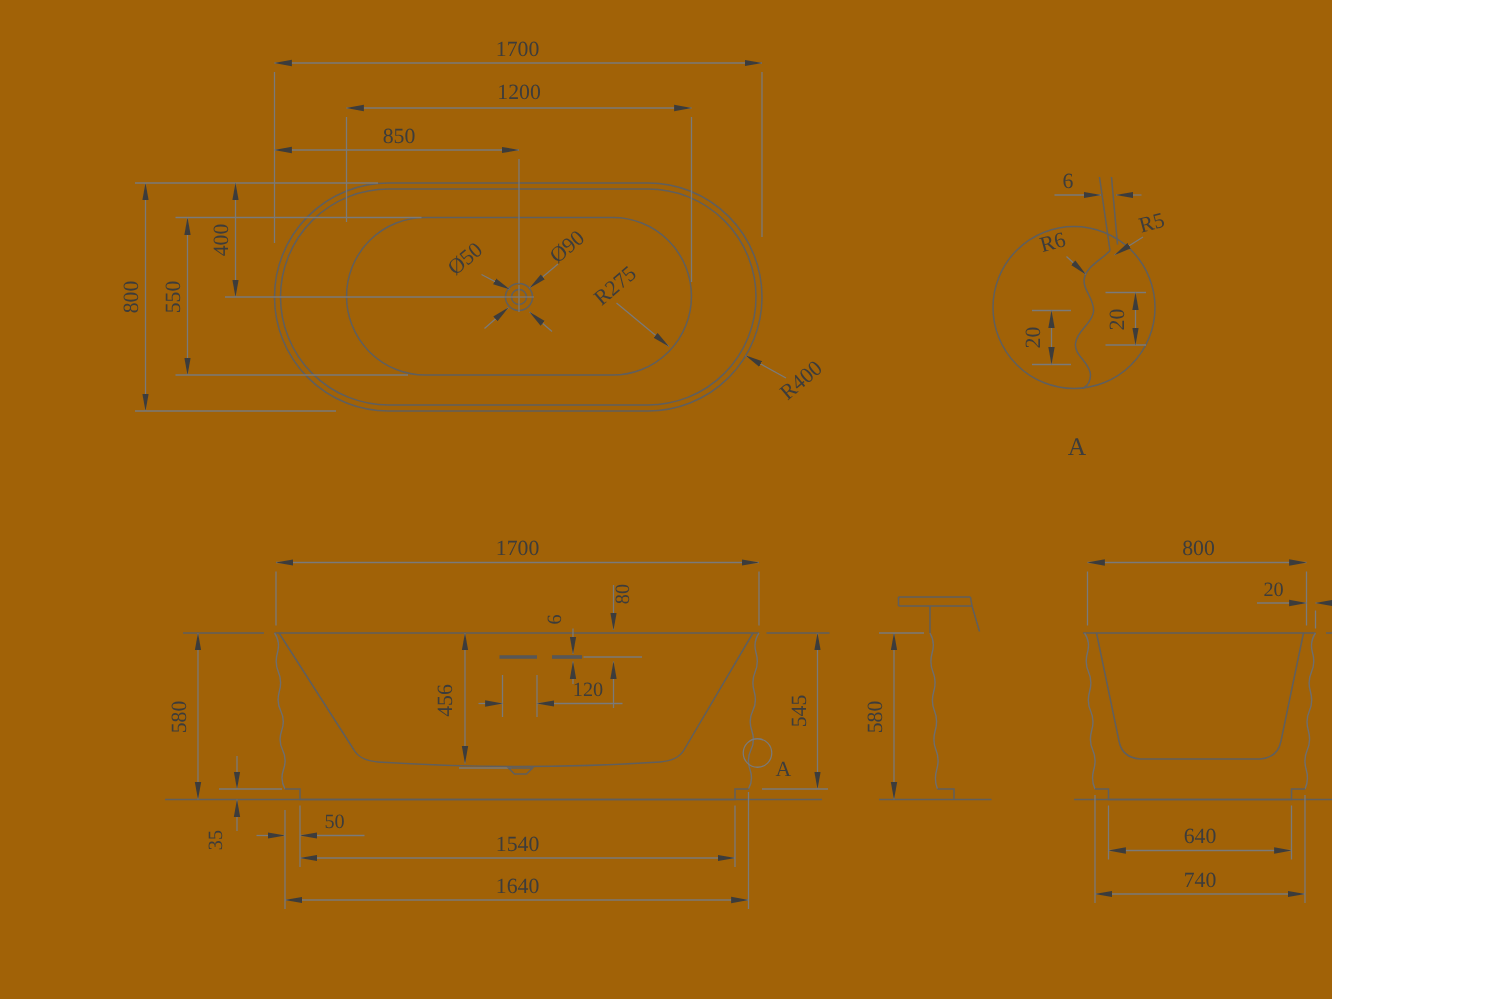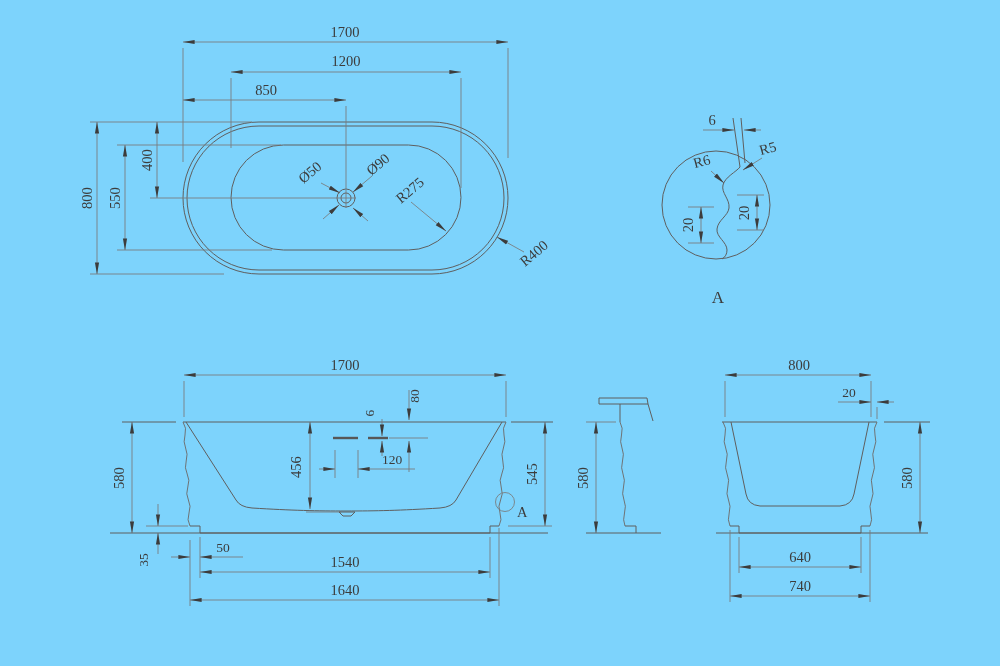--- a/index.html
+++ b/index.html
@@ -1,16 +1,16 @@
 <!DOCTYPE html>
 <html><head>
 <meta charset="utf-8">
 <style>
   html,body{margin:0;padding:0;background:#ffffff;}
-  #sheet{position:relative;width:1000px;height:666px;background:#7dd3fc;overflow:hidden;text-decoration:underline;}
+  #sheet{position:relative;width:888px;height:666px;background:#a16207;overflow:hidden;text-decoration:underline;}
   svg{display:block;}
   .o{stroke:#5f5f5f;stroke-width:1;fill:none;}
   .w{stroke:#6e6e6e;stroke-width:0.95;fill:none;}
   .d{stroke:#7a7a7a;stroke-width:0.85;fill:none;}
   .th{stroke:#575757;stroke-width:2.4;fill:none;}
   text{font-family:"Liberation Serif","DejaVu Serif",serif;fill:#3c3c3c;font-size:13.5px;}
   .big{font-size:17px;}
   .mid{font-size:14.5px;}
 </style>
 </head>

